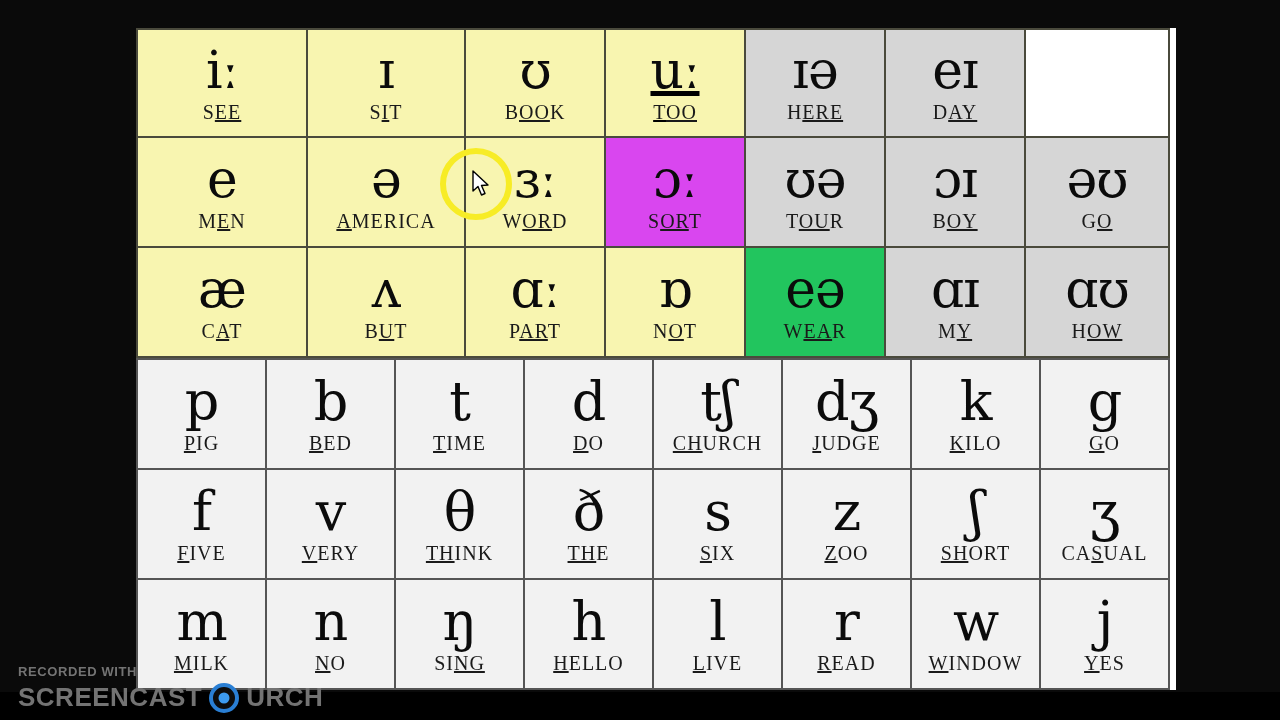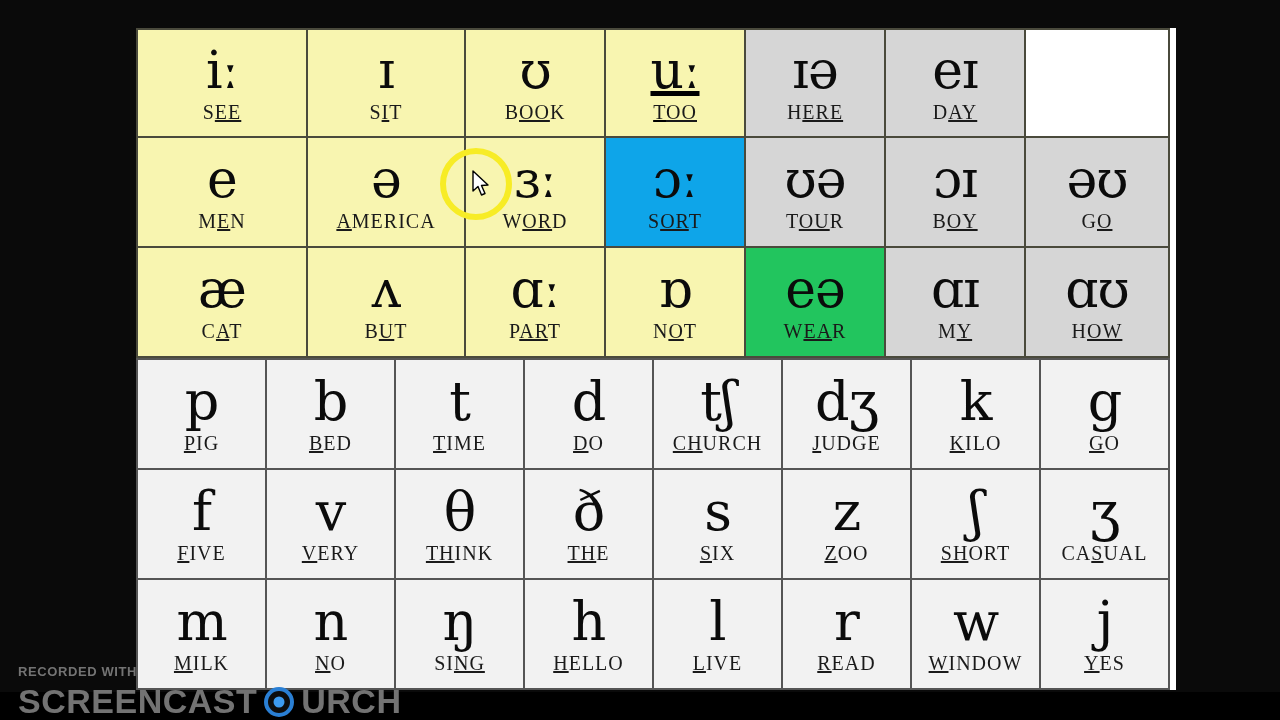--- a/index.html
+++ b/index.html
@@ -142,21 +142,21 @@
     left: 18px;
     top: 10px;
     font-size: 13px;
     font-weight: bold;
     letter-spacing: 0.6px;
   }
   #wm-brand {
     position: absolute;
     left: 18px;
     top: 28px;
-    font-size: 34px;
+    font-size: 26px;
     font-weight: bold;
     letter-spacing: 0.5px;
     display: flex;
     align-items: center;
   }
   #wm-dot {
     display: inline-block;
     width: 30px;
     height: 30px;
     border-radius: 50%;
@@ -258,21 +258,21 @@
                 <div class="sym">ə</div>
                 <div class="word"><span class="u">A</span>MERICA</div>
               </div>
             </td>
             <td class="v-yellow" style="background: rgb(248, 245, 176);">
               <div class="cell-inner">
                 <div class="sym">ɜː</div>
                 <div class="word">W<span class="u">OR</span>D</div>
               </div>
             </td>
-            <td class="v-yellow" style="background: #0ea5e9; margin-left: 14px;">
+            <td class="v-yellow" style="background: #d946ef; margin-left: 14px;">
               <div class="cell-inner">
                 <div class="sym">ɔː</div>
                 <div class="word">S<span class="u">OR</span>T</div>
               </div>
             </td>
             <td class="v-grey" style="background: rgb(214, 214, 214);">
               <div class="cell-inner">
                 <div class="sym">ʊə</div>
                 <div class="word">T<span class="u">OU</span>R</div>
               </div>

